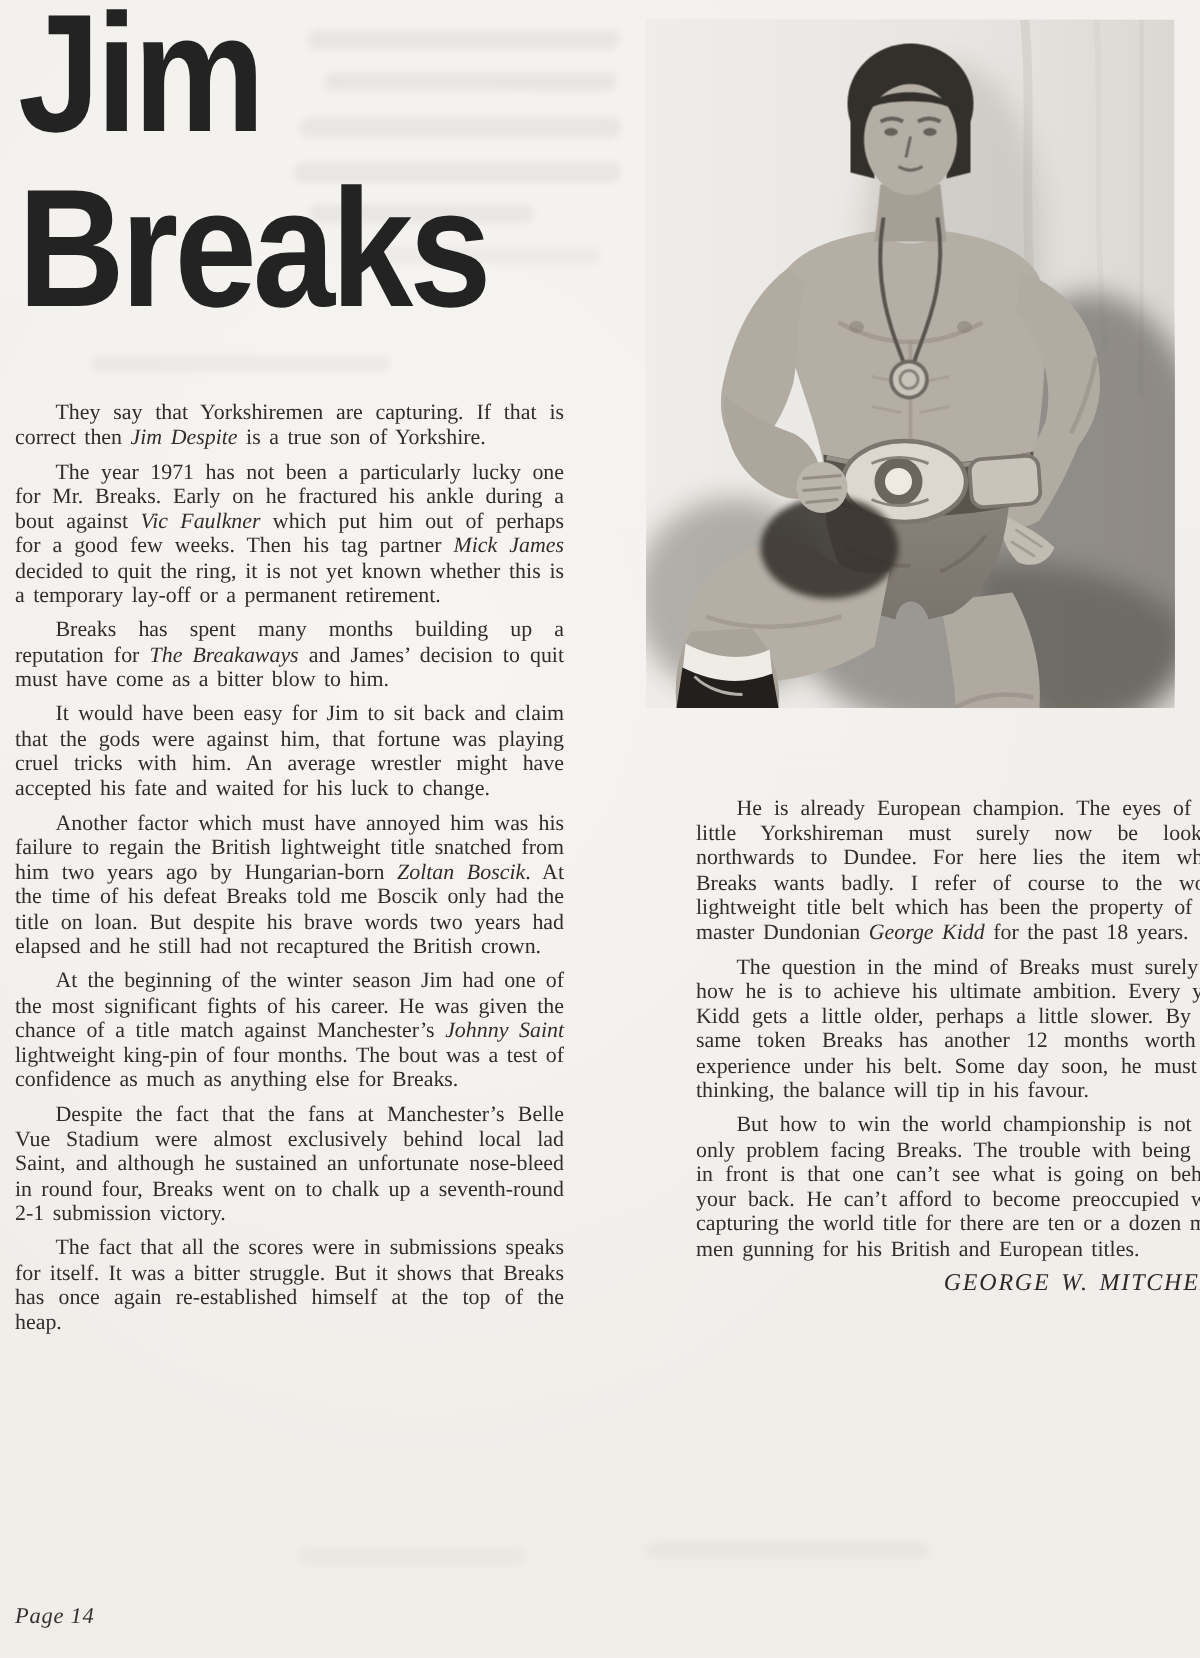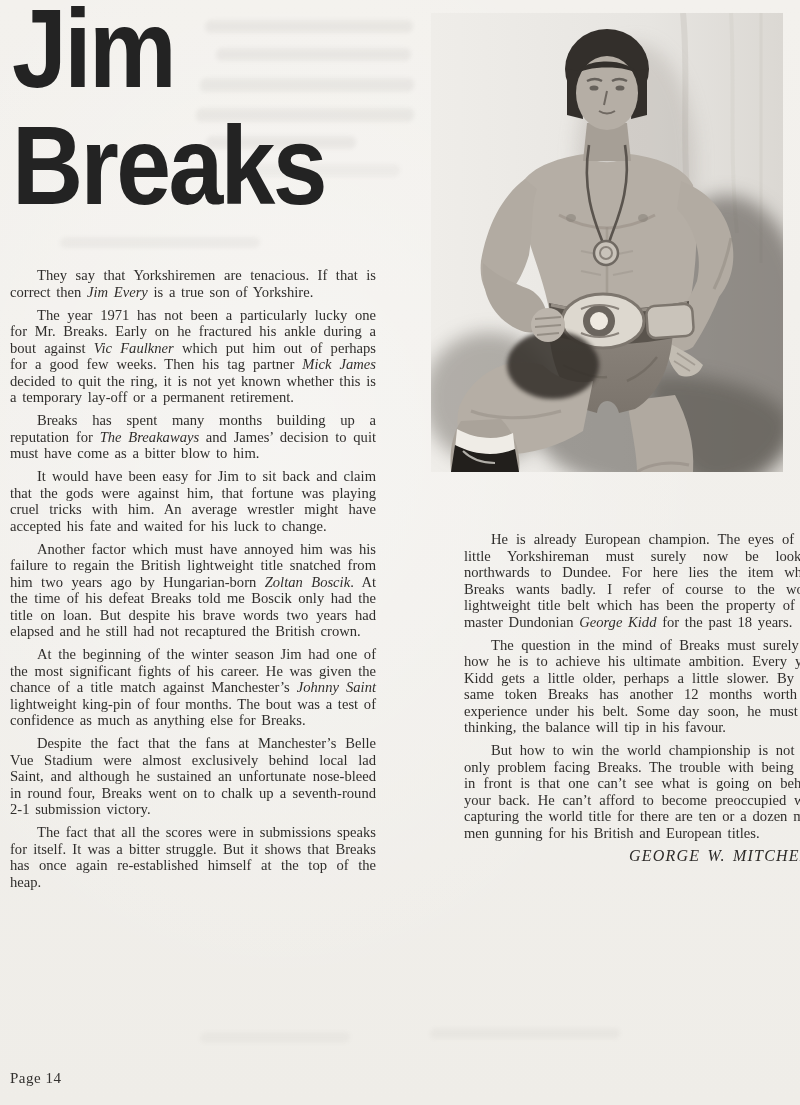--- a/index.html
+++ b/index.html
@@ -31,21 +31,21 @@
          background:#eae8e4;overflow:hidden;}
   .photo svg{display:block;width:100%;height:100%;}
   
   .col{position:absolute;text-align:justify;
        font-size:14.6px;line-height:16.5px;word-spacing:.14em;color:#302e2c;}
   .col p{margin:0 0 6.5px 0;text-indent:27px;}
   #left-col{left:10px;top:267px;width:366px;}
   #right-col{left:428px;top:531px;width:356px;margin-left:36px;}
   .byline{margin-top:7px;text-align:right;font-style:italic;
           font-size:16px;letter-spacing:1.2px;text-indent:0;color:#2c2a28;}
-  .page-label{position:absolute;left:10px;top:1070px;
+  .page-label{position:absolute;left:10px;top:1070px;font-style:italic;
               font-size:15px;letter-spacing:.5px;color:#33312f;}
 </style>
 </head>
 <body>
 
 <div class="page">
 
   <div class="ghost" style="left:205px;top:20px;width:208px;height:13px;"></div>
   <div class="ghost" style="left:216px;top:48px;width:195px;height:13px;"></div>
   <div class="ghost" style="left:200px;top:78px;width:214px;height:14px;"></div>
@@ -156,21 +156,21 @@
 
       <g>
         <path d="M158,132 C150,180 166,214 172,230 M194,132 C202,180 182,214 178,230" stroke="#5a544e" stroke-width="2.6" fill="none"></path>
         <circle cx="175" cy="240" r="12" fill="#c9c3ba" stroke="#6f6962" stroke-width="2.5"></circle>
         <circle cx="175" cy="240" r="6" fill="none" stroke="#8a837b" stroke-width="2"></circle>
       </g>
     </svg>
   </figure>
 
   <div class="col" id="left-col">
-      <p><span>They say that Yorkshiremen are tenacious. If that is correct then </span><i>Jim Every</i><span> is a true son of Yorkshire.</span></p>
+      <p><span>They say that Yorkshiremen are capturing. If that is correct then </span><i>Jim Despite</i><span> is a true son of Yorkshire.</span></p>
       <p><span>The year 1971 has not been a particularly lucky one for Mr. Breaks. Early on he fractured his ankle during a bout against </span><i>Vic Faulkner</i><span> which put him out of perhaps for a good few weeks. Then his tag partner </span><i>Mick James</i><span> decided to quit the ring, it is not yet known whether this is a temporary lay-off or a permanent retirement.</span></p>
       <p><span>Breaks has spent many months building up a reputation for </span><i>The Breakaways</i><span> and James’ decision to quit must have come as a bitter blow to him.</span></p>
       <p><span>It would have been easy for Jim to sit back and claim that the gods were against him, that fortune was playing cruel tricks with him. An average wrestler might have accepted his fate and waited for his luck to change.</span></p>
       <p><span>Another factor which must have annoyed him was his failure to regain the British lightweight title snatched from him two years ago by Hungarian-born </span><i>Zoltan Boscik</i><span>. At the time of his defeat Breaks told me Boscik only had the title on loan. But despite his brave words two years had elapsed and he still had not recaptured the British crown.</span></p>
       <p><span>At the beginning of the winter season Jim had one of the most significant fights of his career. He was given the chance of a title match against Manchester’s </span><i>Johnny Saint</i><span> lightweight king-pin of four months. The bout was a test of confidence as much as anything else for Breaks.</span></p>
       <p><span>Despite the fact that the fans at Manchester’s Belle Vue Stadium were almost exclusively behind local lad Saint, and although he sustained an unfortunate nose-bleed in round four, Breaks went on to chalk up a seventh-round 2-1 submission victory.</span></p>
       <p><span>The fact that all the scores were in submissions speaks for itself. It was a bitter struggle. But it shows that Breaks has once again re-established himself at the top of the heap.</span></p>
     </div>
 
   <div class="col" id="right-col">

